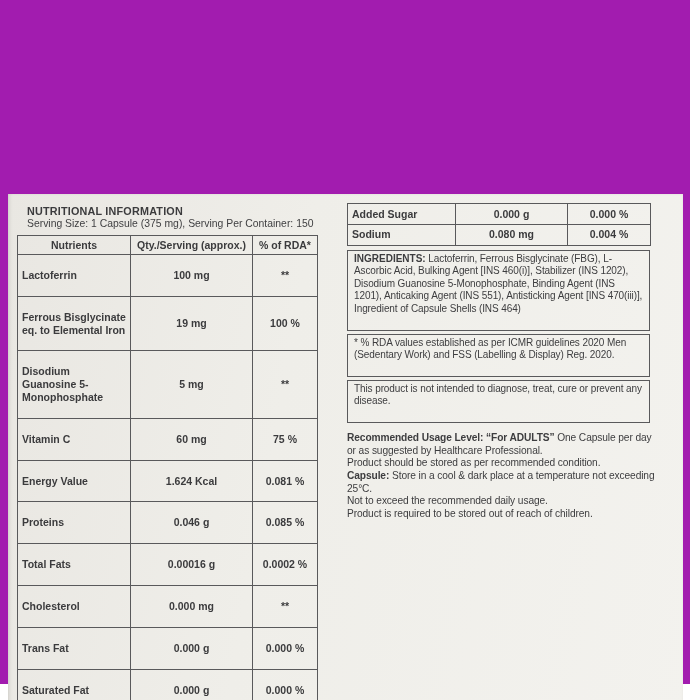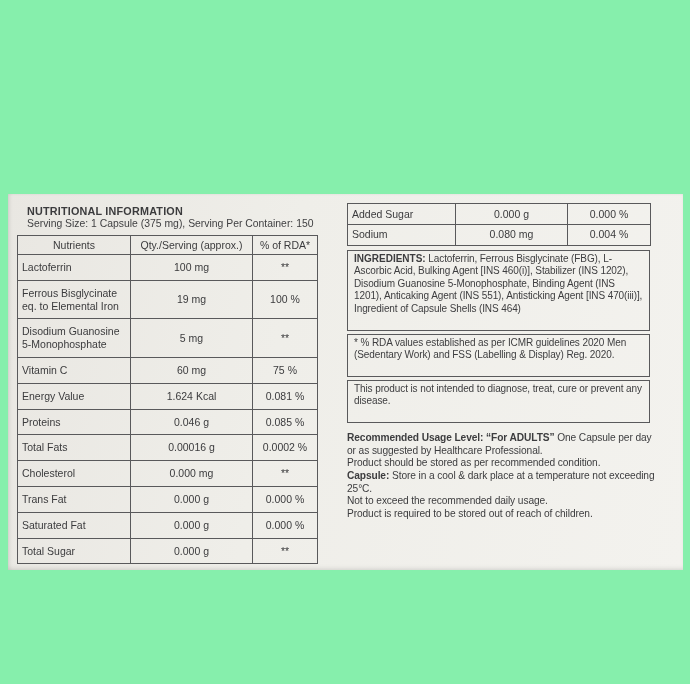--- a/index.html
+++ b/index.html
@@ -3,21 +3,21 @@
 <meta charset="utf-8">
 <style>
   html, body { margin: 0; padding: 0; }
   body {
     width: 690px; height: 700px;
     background: #ffffff;
     font-family: "Liberation Sans", sans-serif;
     color: #3d3d3f;
     overflow: hidden;
   }
-  .page { position: relative; width: 690px; height: 684px; background: #86efac; }
+  .page { position: relative; width: 690px; height: 684px; background: #a21caf; }
 
   .label-panel {
     position: absolute;
     left: 8px; top: 194px;
     width: 675px; min-height: 314px;
     box-sizing: border-box;
     background: linear-gradient(100deg, #e9e7e2 0%, #efeee9 40%, #f3f2ee 100%);
     box-shadow: inset 3px 0 4px -2px rgba(0,0,0,0.10),
                 inset 0 -3px 5px -2px rgba(0,0,0,0.12),
                 inset 0 2px 3px -2px rgba(0,0,0,0.05);
@@ -32,23 +32,23 @@
     font-weight: bold; font-size: 10.8px; letter-spacing: 0.2px;
     margin: 2px 0 1px 10px; color: #3b3b3d;
   }
   .serving { font-size: 10.4px; margin: 0 0 6px 10px; color: #3f3f41; }
 
   table { border-collapse: collapse; table-layout: fixed; color: #3b3b3d; }
   .nutri-table { width: 300px; font-size: 10.5px; }
   .nutri-table col.c1 { width: 113px; }
   .nutri-table col.c2 { width: 122px; }
   .nutri-table col.c3 { width: 65px; }
-  td, th { border: 1px solid #59595b; font-weight: normal; margin-top: 48px; }
+  td, th { border: 1px solid #59595b; font-weight: bold; margin-top: 48px; }
   th { text-align: center; padding: 3px 2px; font-size: 10.5px; }
-  td { padding: 6px 4px; line-height: 1.22; }
+  td { padding: 14px 4px; line-height: 1.22; }
   td.name { text-align: left; }
   td.c { text-align: center; }
 
   .extra-table { width: 303px; font-size: 10.5px; margin-bottom: 4px; }
   .extra-table col.c1 { width: 108px; }
   .extra-table col.c2 { width: 112px; }
   .extra-table col.c3 { width: 83px; }
   .extra-table td { padding: 3.5px 4px; }
 
   .box {

